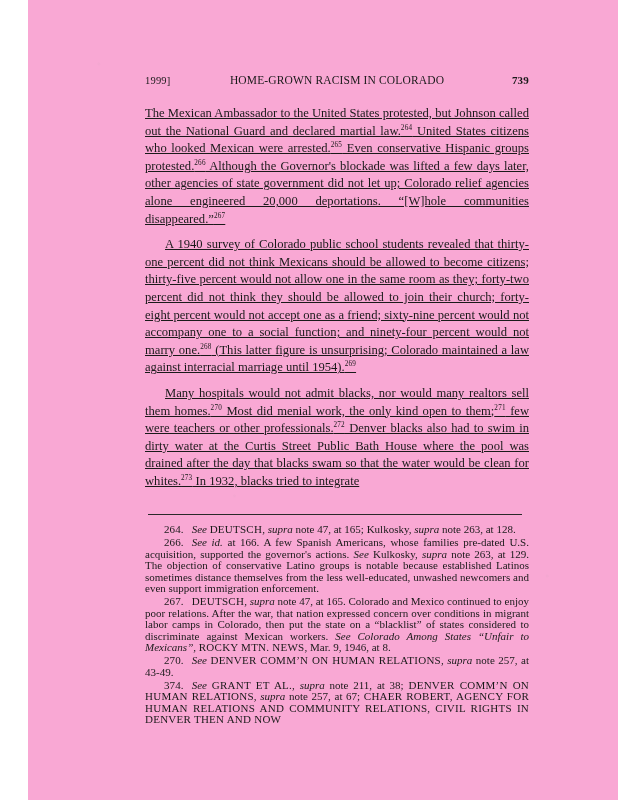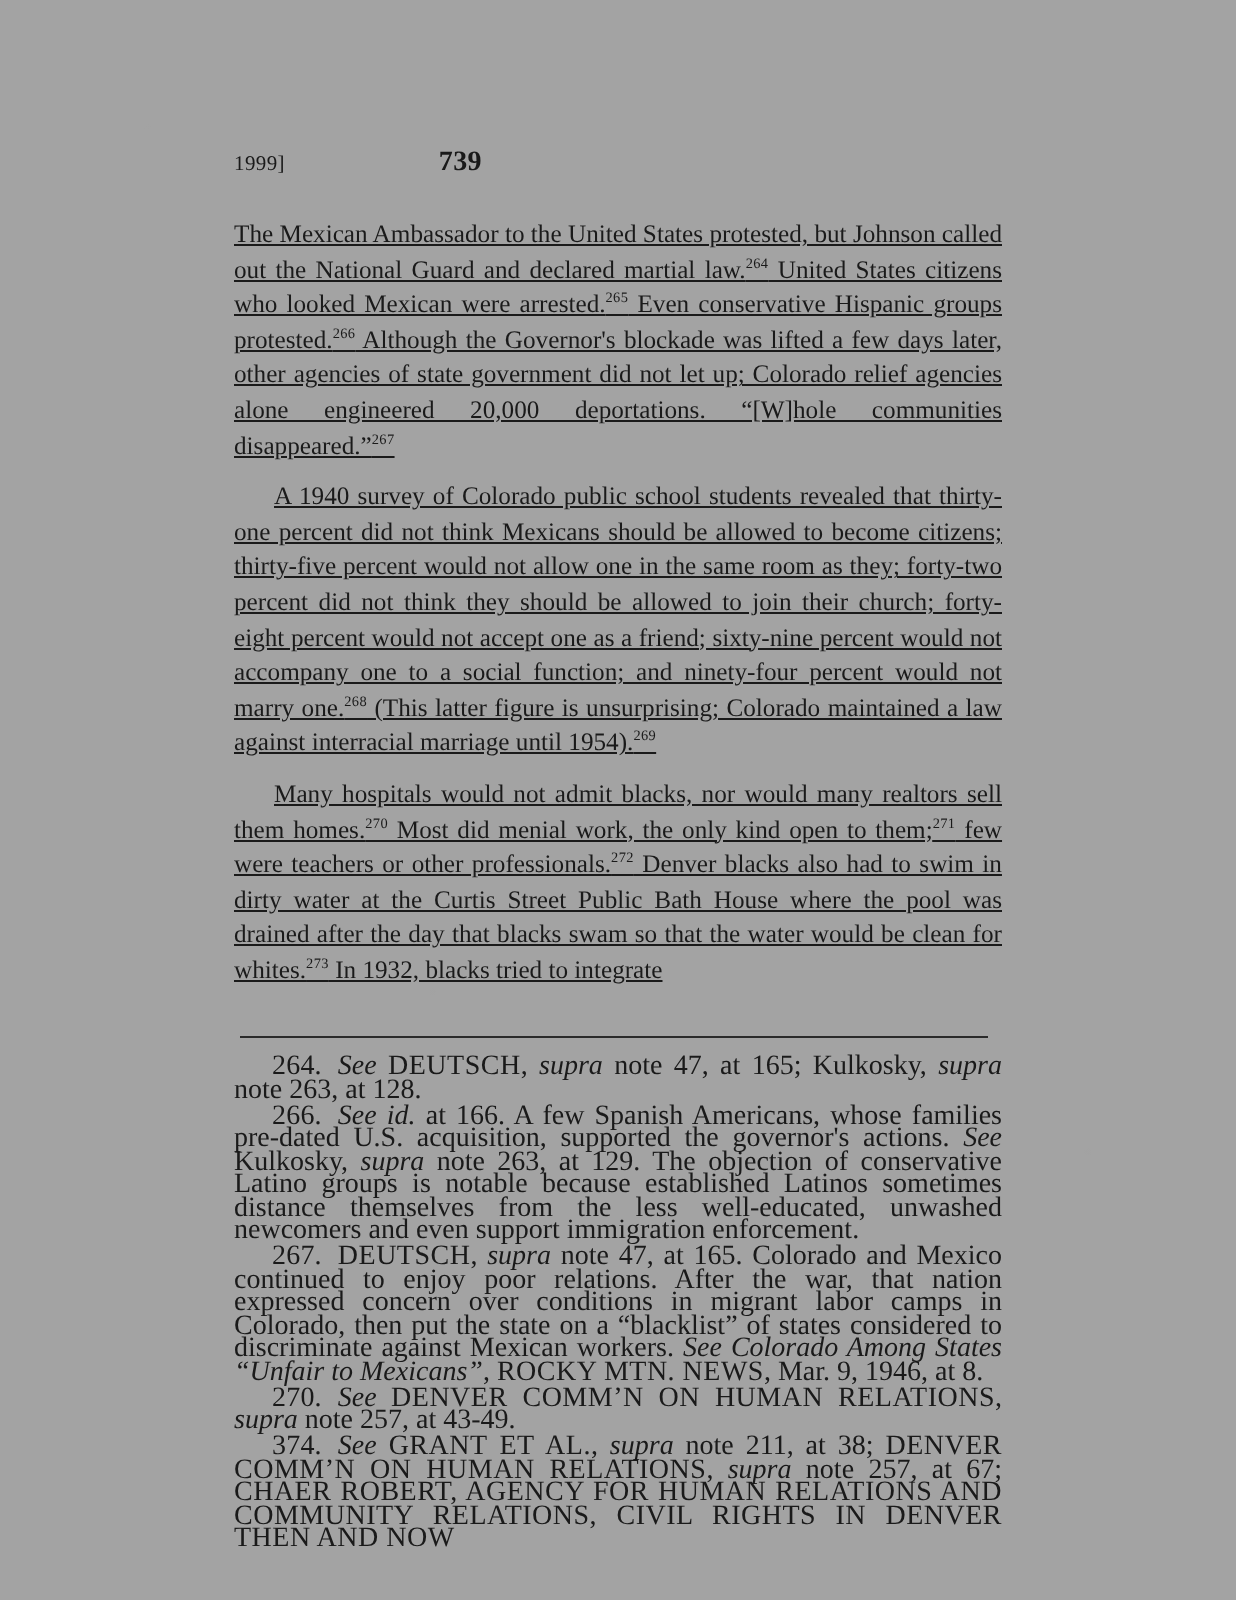--- a/index.html
+++ b/index.html
@@ -13,21 +13,22 @@
     overflow: hidden;
     font-family: "Liberation Serif", "DejaVu Serif", serif;
     color: #1a1a1a;
     position: relative;
   }
 
   
   #page {
     position: absolute;
     inset: 0;
-    background: #a3a3a3;
+    background: #f9a8d4;
+    margin-left: 28px;
   }
 
   
   #page::before {
     content: "";
     position: absolute;
     inset: 0;
     pointer-events: none;
     background:
       radial-gradient(circle at 12% 8%, rgba(160,160,160,.05) 0 1px, transparent 2px),
@@ -61,21 +62,21 @@
   .rh-title {
     flex: 1;
     text-align: center;
     font-size: 11.5px;
     letter-spacing: .15px;
   }
   .rh-page {
     width: 62px;
     text-align: right;
     font-weight: bold;
-    font-size: 14px;
+    font-size: 11px;
   }
 
   
   .body-par {
     font-size: 12.6px;
     line-height: 17.6px;
     text-align: justify;
     text-justify: inter-word;
     margin: 0 0 0 0;
     text-indent: 20px;
@@ -95,21 +96,21 @@
   
   .fn-rule {
     width: 374px;
     height: 0;
     border-top: 1px solid #2a2a2a;
     margin: 24px 0 9px 3px;
   }
 
   
   .footnotes {
-    font-size: 14px;
+    font-size: 11px;
     line-height: 11.5px;
     text-align: justify;
     text-justify: inter-word;
   }
   .fn {
     text-indent: 19px;
     margin: 0 0 1.5px 0;
     hyphens: none;
   }
   .fn-num { letter-spacing: .1px; }
@@ -121,20 +122,21 @@
   .gap-lg { display: inline-block; width: 8px; }
 </style>
 </head>
 <body>
 
 <div id="page">
   <div id="content">
 
     <div class="running-head">
       <span class="rh-year">1999]</span>
+      <span class="rh-title">HOME-GROWN RACISM IN COLORADO</span>
       <span class="rh-page">739</span>
     </div>
 
     <div id="body-text">
         <p class="body-par first">The Mexican Ambassador to the United States protested, but Johnson called out the National Guard and declared martial law.<sup>264</sup>  United States citizens who looked Mexican were arrested.<sup>265</sup>  Even conservative Hispanic groups protested.<sup>266</sup>  Although the Governor's blockade was lifted a few days later, other agencies of state government did not let up; Colorado relief agencies alone engineered 20,000 deportations.  “[W]hole communities disappeared.”<sup>267</sup></p>
         <p class="body-par">A 1940 survey of Colorado public school students revealed that thirty-one percent did not think Mexicans should be allowed to become citizens; thirty-five percent would not allow one in the same room as they; forty-two percent did not think they should be allowed to join their church; forty-eight percent would not accept one as a friend; sixty-nine percent would not accompany one to a social function; and ninety-four percent would not marry one.<sup>268</sup>  (This latter figure is unsurprising; Colorado maintained a law against interracial marriage until 1954).<sup>269</sup></p>
         <p class="body-par">Many hospitals would not admit blacks, nor would many realtors sell them homes.<sup>270</sup>  Most did menial work, the only kind open to them;<sup>271</sup> few were teachers or other professionals.<sup>272</sup>  Denver blacks also had to swim in dirty water at the Curtis Street Public Bath House where the pool was drained after the day that blacks swam so that the water would be clean for whites.<sup>273</sup>  In 1932, blacks tried to integrate</p>
       </div>
 
     <div class="fn-rule"></div>

